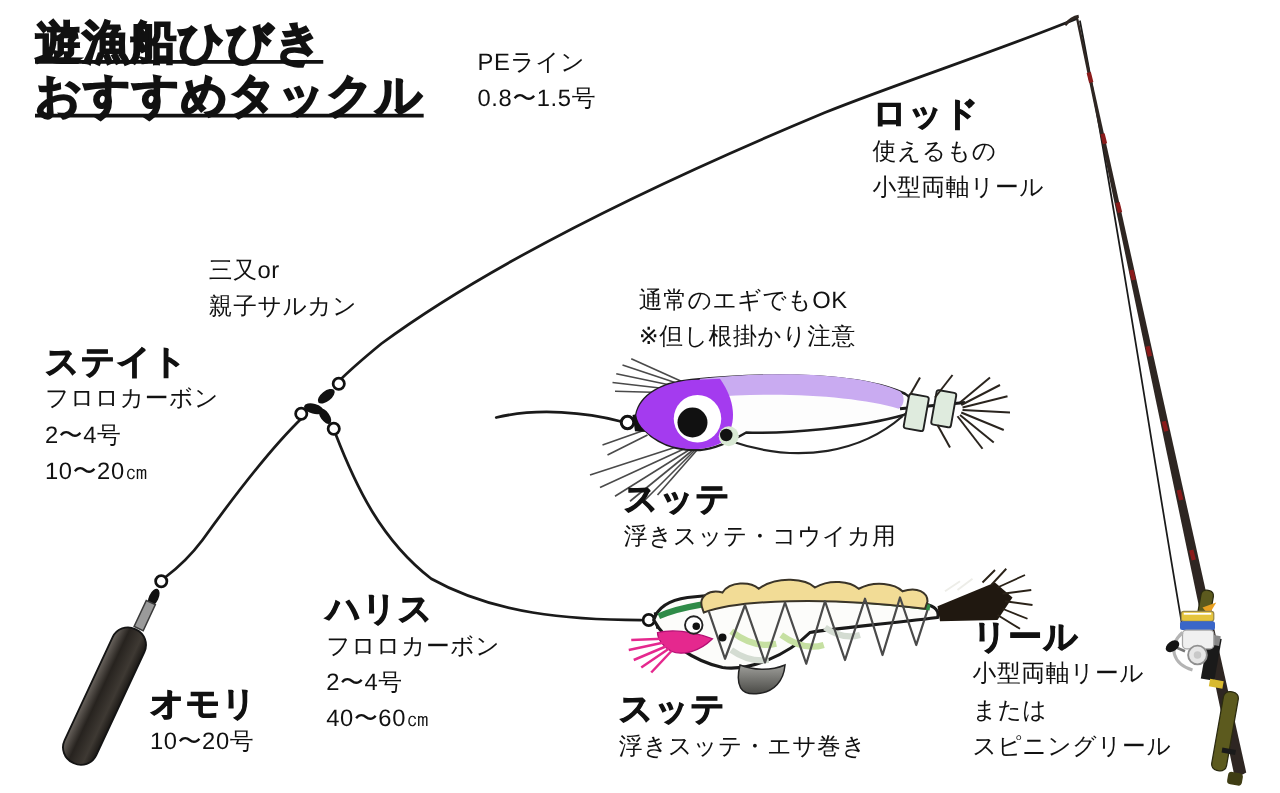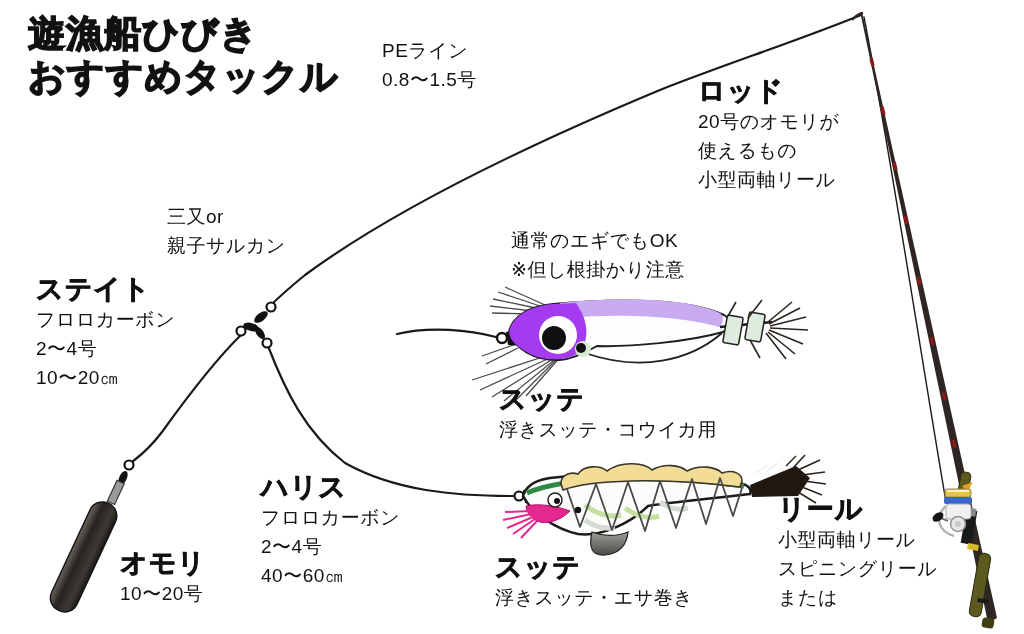--- a/index.html
+++ b/index.html
@@ -3,21 +3,21 @@
 <meta charset="utf-8">
 <style>
   html,body{margin:0;padding:0;background:#ffffff;}
   #stage{position:relative;width:1024px;height:634px;background:#fff;overflow:hidden;
          font-family:"Liberation Sans","DejaVu Sans",sans-serif;color:#111;}
   svg{position:absolute;left:0;top:0;}
   .lbl{position:absolute;white-space:nowrap;}
   .h{font-weight:900;font-size:27px;line-height:31px;letter-spacing:1px;
      -webkit-text-stroke:0.8px #111;}
   .t{font-weight:500;font-size:19px;line-height:29px;letter-spacing:0.5px;}
-  .title{font-weight:900;font-size:37px;line-height:43px;letter-spacing:1px;
+  .title{font-weight:900;font-size:37px;line-height:43px;letter-spacing:1px;text-decoration:underline;
          -webkit-text-stroke:1.6px #111;}
   
   .pos-title{left:28px;top:12px;}
   .pos-mainline{left:382px;top:36px;}
   .pos-rod{left:698px;top:76px;}
   .pos-swivel{left:167px;top:202px;}
   .pos-suteito{left:36px;top:274px;}
   .pos-egi{left:511px;top:226px;}
   .pos-sutte-top{left:499px;top:384px;}
   .pos-harisu{left:261px;top:472px;}
@@ -209,21 +209,20 @@
   <div>おすすめタックル</div>
 </div>
 
 <div class="lbl pos-mainline">
   <div class="t">PEライン</div>
   <div class="t">0.8〜1.5号</div>
 </div>
 
 <div class="lbl pos-rod">
   <div class="h">ロッド</div>
-  <div class="t">20号のオモリが</div>
   <div class="t">使えるもの</div>
   <div class="t">小型両軸リール</div>
 </div>
 
 <div class="lbl pos-swivel">
   <div class="t">三又or</div>
   <div class="t">親子サルカン</div>
 </div>
 
 <div class="lbl pos-suteito">
@@ -256,17 +255,17 @@
 </div>
 
 <div class="lbl pos-sutte-bottom">
   <div class="h">スッテ</div>
   <div class="t">浮きスッテ・エサ巻き</div>
 </div>
 
 <div class="lbl pos-reel">
   <div class="h">リール</div>
   <div class="t">小型両軸リール</div>
+  <div class="t">または</div>
   <div class="t">スピニングリール</div>
-  <div class="t">または</div>
 </div>
 
 </div>
 
 </body></html>

